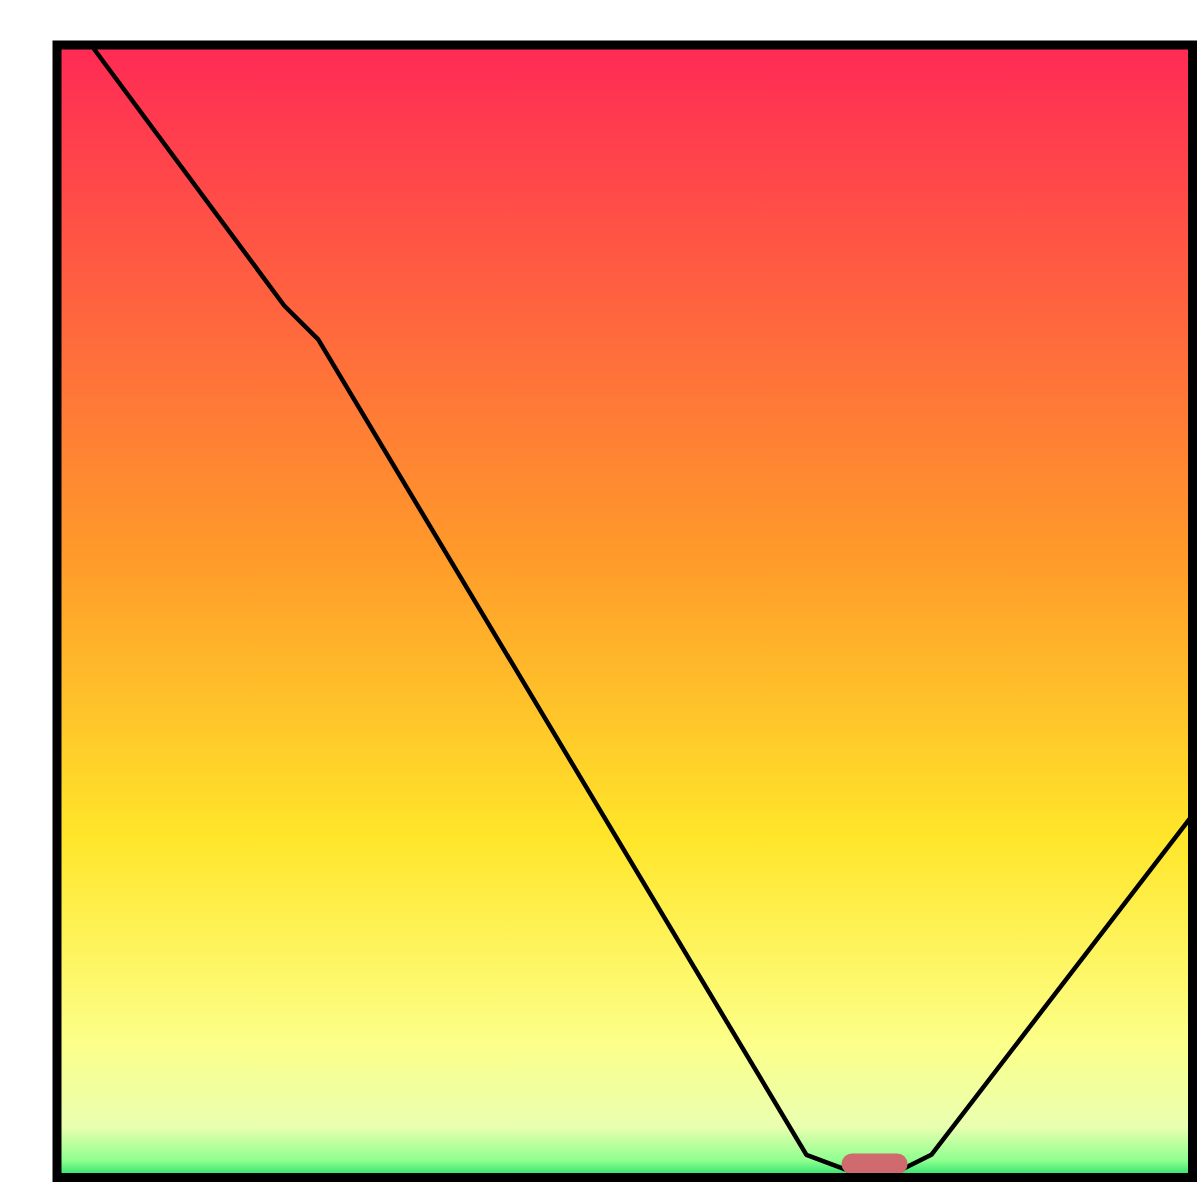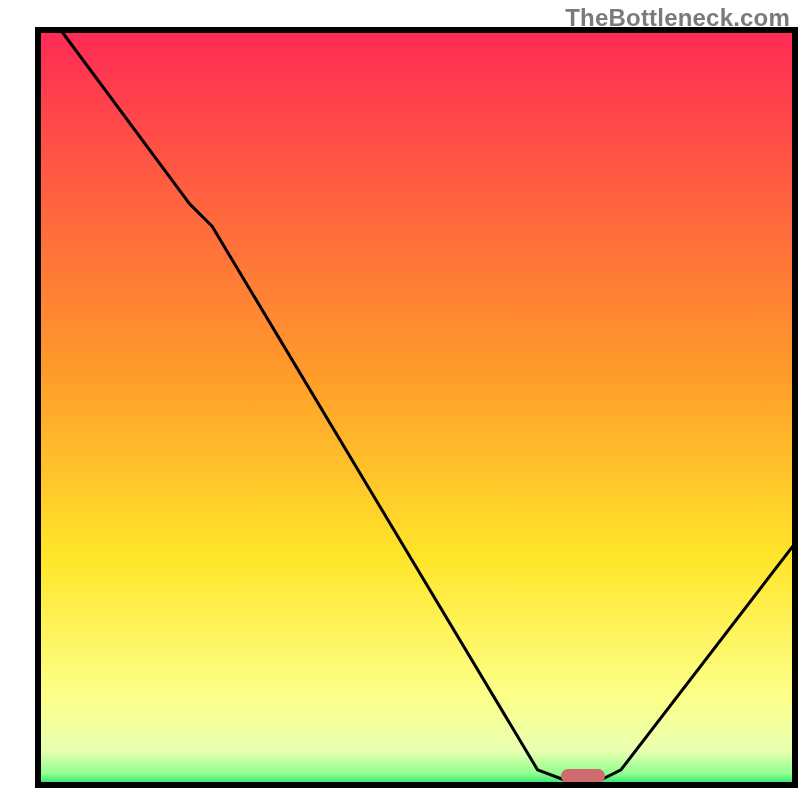--- a/index.html
+++ b/index.html
@@ -27,21 +27,20 @@
     z-index: 10;
   }
   svg {
     display: block;
   }
 </style>
 </head>
 <body>
 
 <div class="chart-container">
-  <div class="watermark">TheBottleneck.com</div>
   <svg id="chart-svg" width="800" height="800" viewBox="0 0 800 800">
     <defs>
       <linearGradient id="bg-grad" x1="0" y1="0" x2="0" y2="1">
           <stop offset="0%" stop-color="#ff2a55"></stop>
           <stop offset="45%" stop-color="#ff9a2a"></stop>
           <stop offset="70%" stop-color="#ffe62a"></stop>
           <stop offset="88%" stop-color="#fcff88"></stop>
           <stop offset="95.5%" stop-color="#e9ffb0"></stop>
           <stop offset="98.5%" stop-color="#8fff8f"></stop>
           <stop offset="100%" stop-color="#1fdf6a"></stop>

